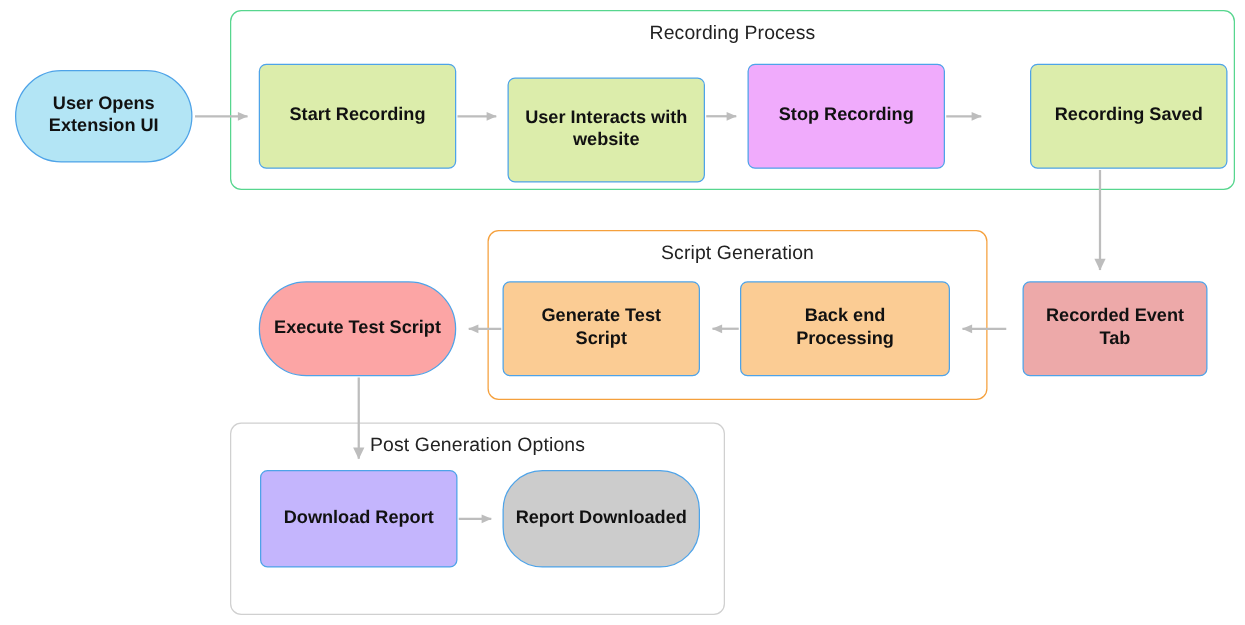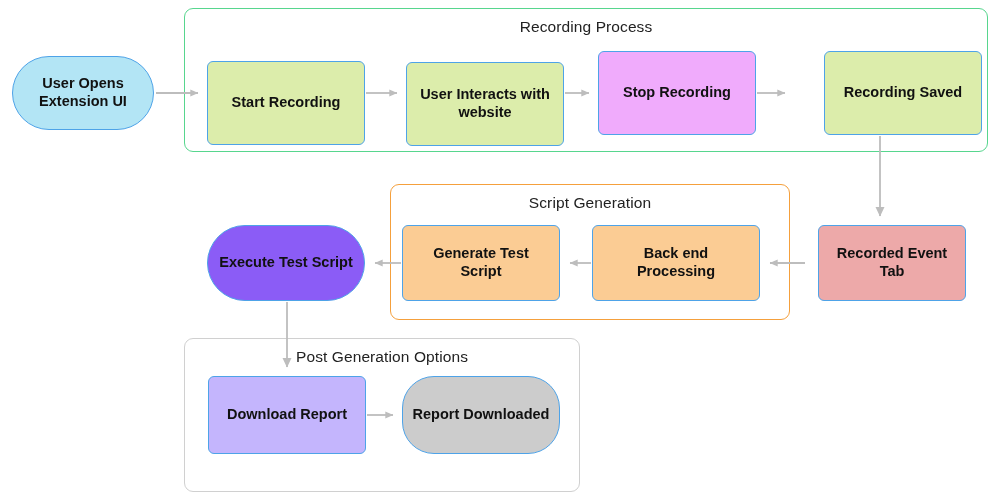--- a/index.html
+++ b/index.html
@@ -114,21 +114,21 @@
         <path d="M 287,302 L 287,367" fill="none" stroke="#bdbdbd" stroke-width="1.8" marker-end="url(#arrow-down)"></path>
         <path d="M 367,415 L 393,415" fill="none" stroke="#bdbdbd" stroke-width="1.8" marker-end="url(#arrow-right)"></path>
       </g>
   </svg>
 
   <div id="nodes">
       <div class="node stadium" style="left: 12px; top: 56px; width: 142px; height: 74px; background: rgb(179, 229, 245); border-color: rgb(78, 163, 232);">
         <span class="node-label">User Opens
 Extension UI</span>
       </div>
-      <div class="node" style="left: 207px; top: 61px; width: 158px; height: 84px; background: rgb(220, 237, 171); border-color: rgb(78, 163, 232);">
+      <div class="node" style="left: 207px; top: 51px; width: 158px; height: 84px; background: rgb(220, 237, 171); border-color: rgb(78, 163, 232);">
         <span class="node-label">Start Recording</span>
       </div>
       <div class="node" style="left: 406px; top: 62px; width: 158px; height: 84px; background: rgb(220, 237, 171); border-color: rgb(78, 163, 232);">
         <span class="node-label">User Interacts with
 website</span>
       </div>
       <div class="node" style="left: 598px; top: 51px; width: 158px; height: 84px; background: #f0abfc; border-color: rgb(78, 163, 232);">
         <span class="node-label">Stop Recording</span>
       </div>
       <div class="node" style="left: 824px; top: 51px; width: 158px; height: 84px; background: rgb(220, 237, 171); border-color: rgb(78, 163, 232);">
@@ -139,21 +139,21 @@
 Tab</span>
       </div>
       <div class="node regular" style="left: 592px; top: 225px; width: 168px; height: 76px; background: rgb(251, 204, 148); border-color: rgb(78, 163, 232);">
         <span class="node-label">Back end
 Processing</span>
       </div>
       <div class="node" style="left: 402px; top: 225px; width: 158px; height: 76px; background: rgb(251, 204, 148); border-color: rgb(78, 163, 232); align-items: center;">
         <span class="node-label">Generate Test
 Script</span>
       </div>
-      <div class="node stadium" style="left: 207px; top: 225px; width: 158px; height: 76px; background: #8b5cf6; border-color: rgb(78, 163, 232);">
+      <div class="node stadium" style="left: 207px; top: 225px; width: 158px; height: 76px; background: #fca5a5; border-color: rgb(78, 163, 232);">
         <span class="node-label">Execute Test Script</span>
       </div>
       <div class="node" style="left: 208px; top: 376px; width: 158px; height: 78px; background: #c4b5fd; border-color: rgb(78, 163, 232);">
         <span class="node-label">Download Report</span>
       </div>
       <div class="node" style="left: 402px; top: 376px; width: 158px; height: 78px; background: rgb(204, 204, 204); border-color: rgb(78, 163, 232); border-radius: 32px;">
         <span class="node-label">Report Downloaded</span>
       </div>
     </div>
 

